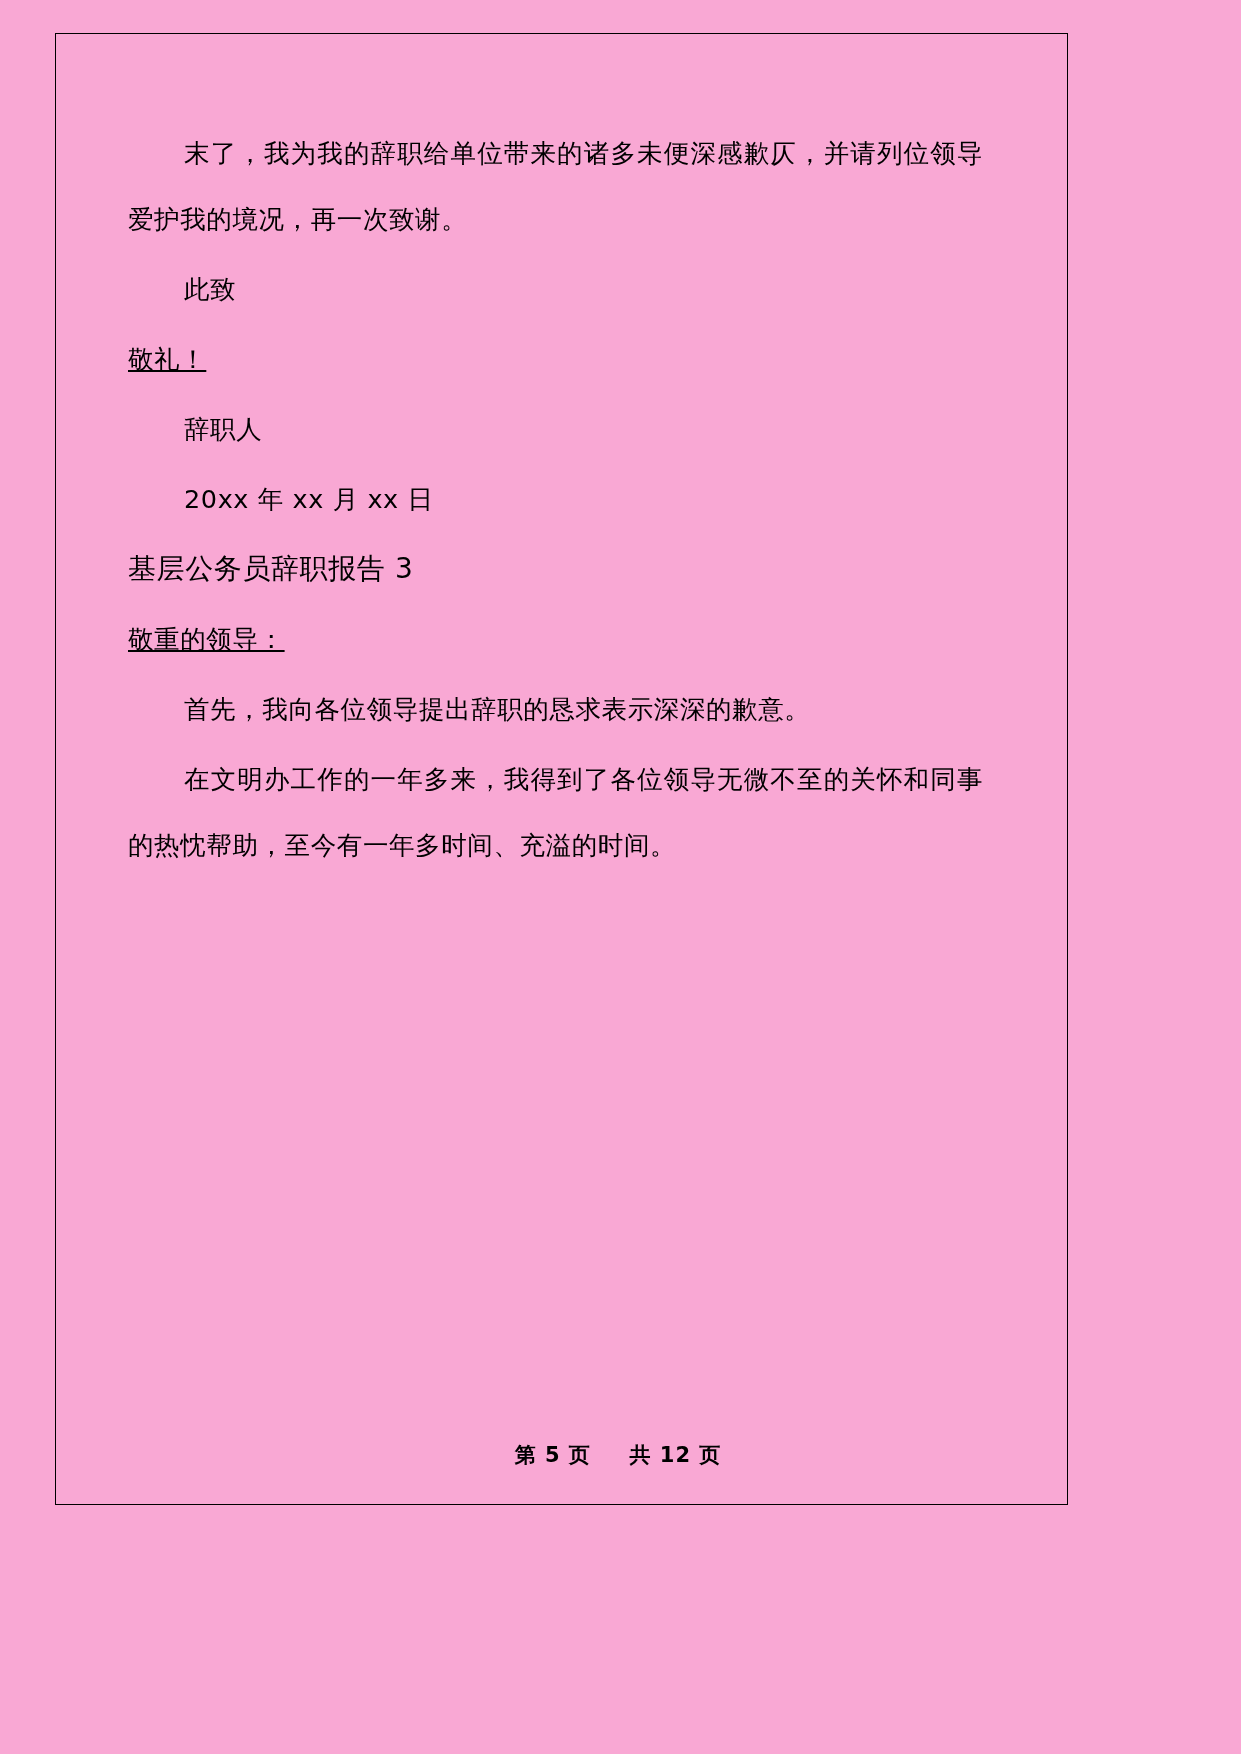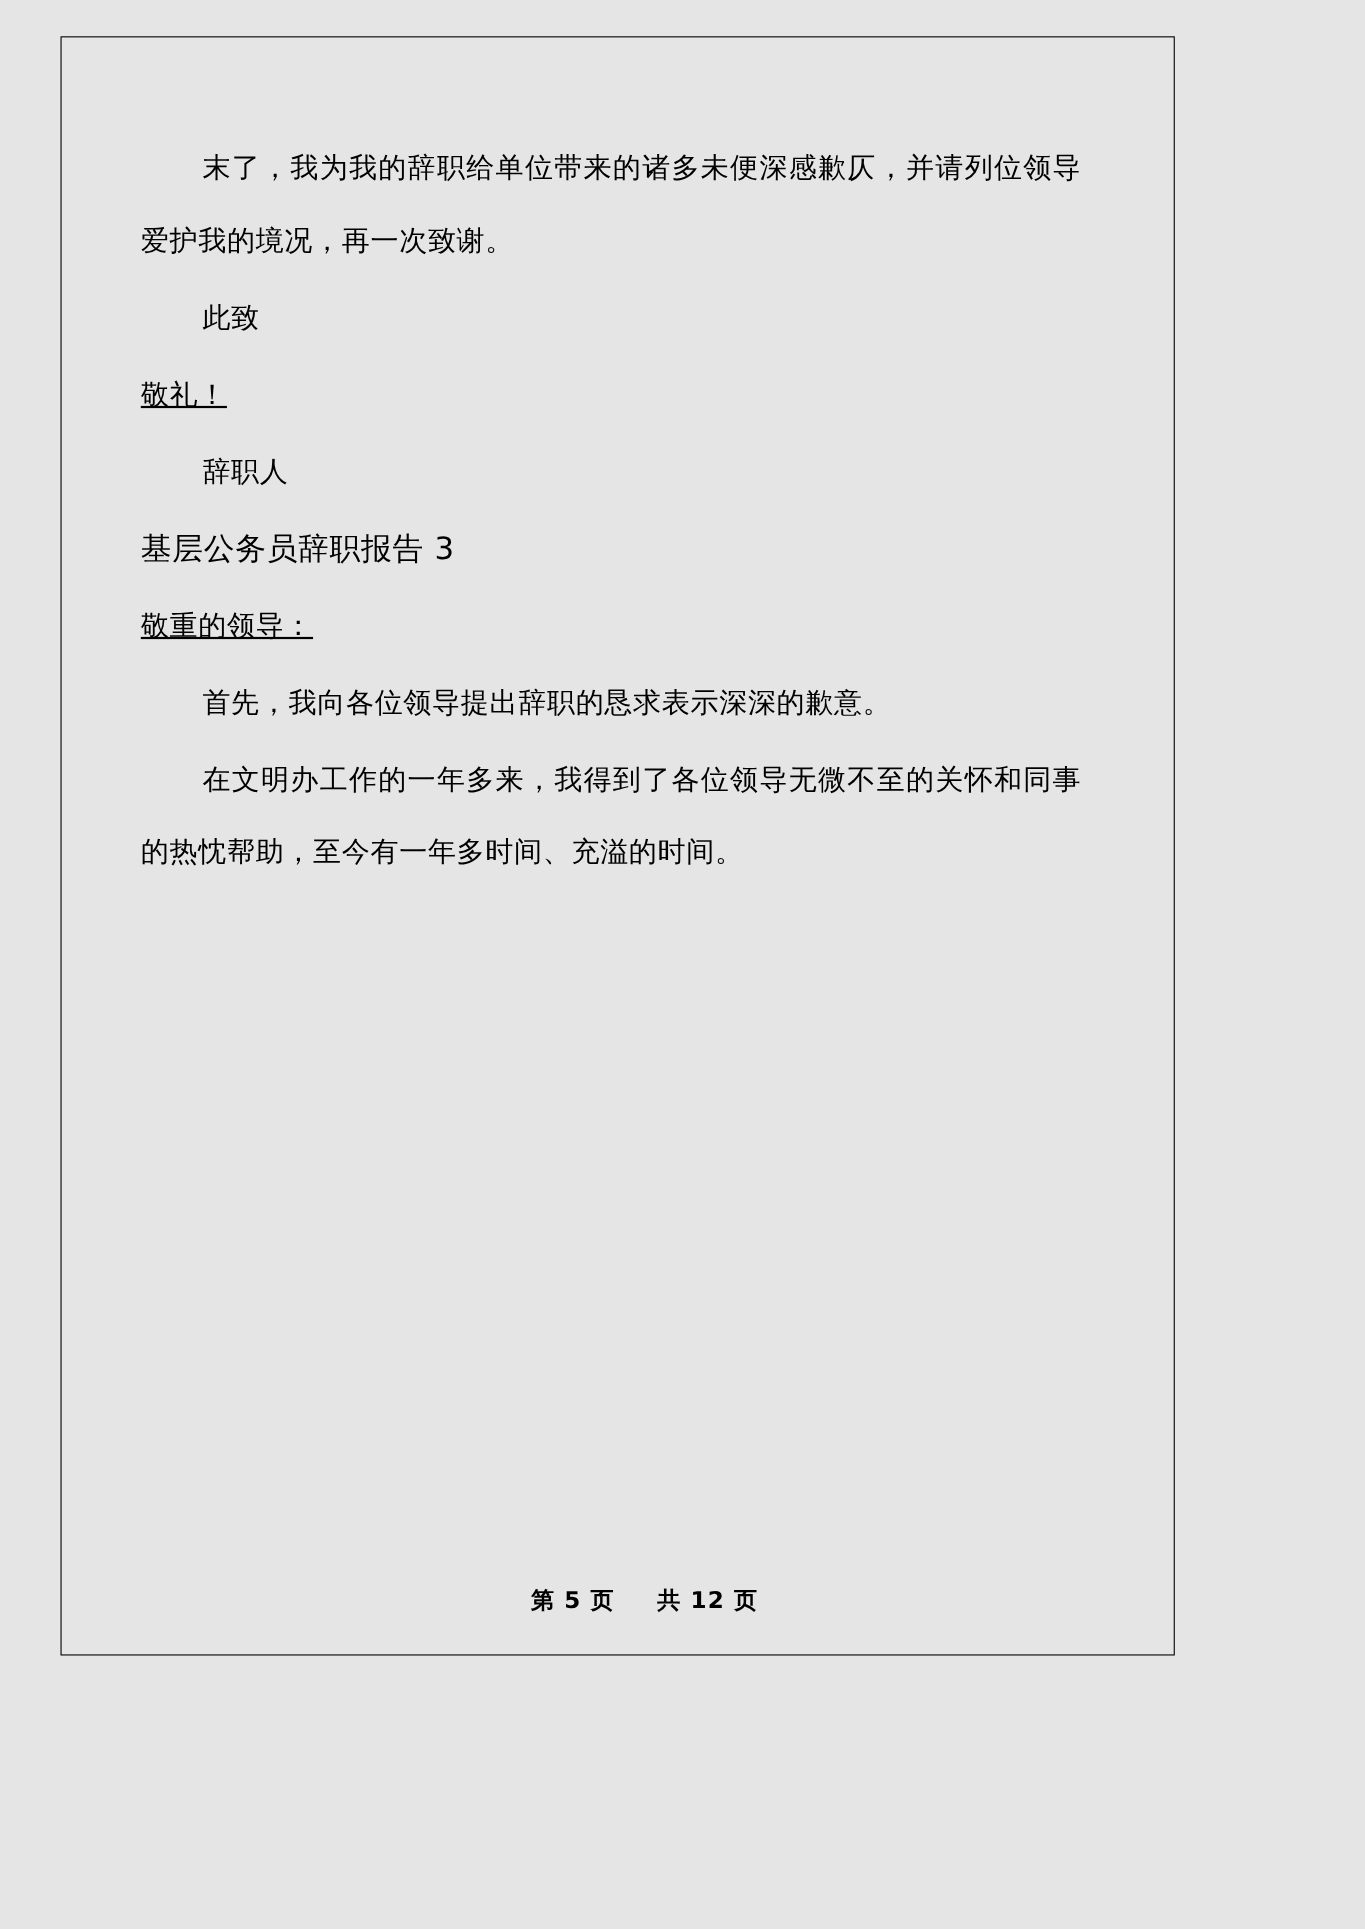--- a/index.html
+++ b/index.html
@@ -9,21 +9,21 @@
   }
   body {
     width: 1241px;
     height: 1754px;
     font-family: "DejaVu Sans", "Liberation Sans", sans-serif;
   }
   .page {
     position: relative;
     width: 1241px;
     height: 1754px;
-    background: #e5e5e5;
+    background: #f9a8d4;
     box-sizing: border-box;
   }
   .page-border {
     position: absolute;
     left: 55px;
     top: 33px;
     width: 1013px;
     height: 1472px;
     border: 1px solid #000000;
     box-sizing: border-box;
@@ -64,39 +64,41 @@
     position: absolute;
     left: 0;
     top: 1441px;
     width: 1172px;
     text-align: center;
     font-size: 21px;
     color: #000000;
     font-weight: bold;
     letter-spacing: 1px;
     font-family: "DejaVu Sans", "Liberation Sans", sans-serif;
+    padding-left: 32px;
   }
   .footer span {
     display: inline-block;
   }
   .footer .sep {
     width: 22px;
   }
 </style>
 </head>
 <body>
 
 <div class="page">
   <div class="page-border"></div>
 
   <div class="content">
     <p class="para indent">末了，我为我的辞职给单位带来的诸多未便深感歉仄，并请列位领导爱护我的境况，再一次致谢。</p>
     <p class="para indent">此致</p>
     <p class="para noindent">敬礼！</p>
     <p class="para indent">辞职人</p>
+    <p class="para indent">20xx 年 xx 月 xx 日</p>
     <p class="heading">基层公务员辞职报告 3</p>
     <p class="para noindent">敬重的领导：</p>
     <p class="para indent">首先，我向各位领导提出辞职的恳求表示深深的歉意。</p>
     <p class="para indent">在文明办工作的一年多来，我得到了各位领导无微不至的关怀和同事的热忱帮助，至今有一年多时间、充溢的时间。</p>
   </div>
 
   <div class="footer">
     <span>第 5 页</span>
     <span class="sep"></span>
     <span>共 12 页</span>

